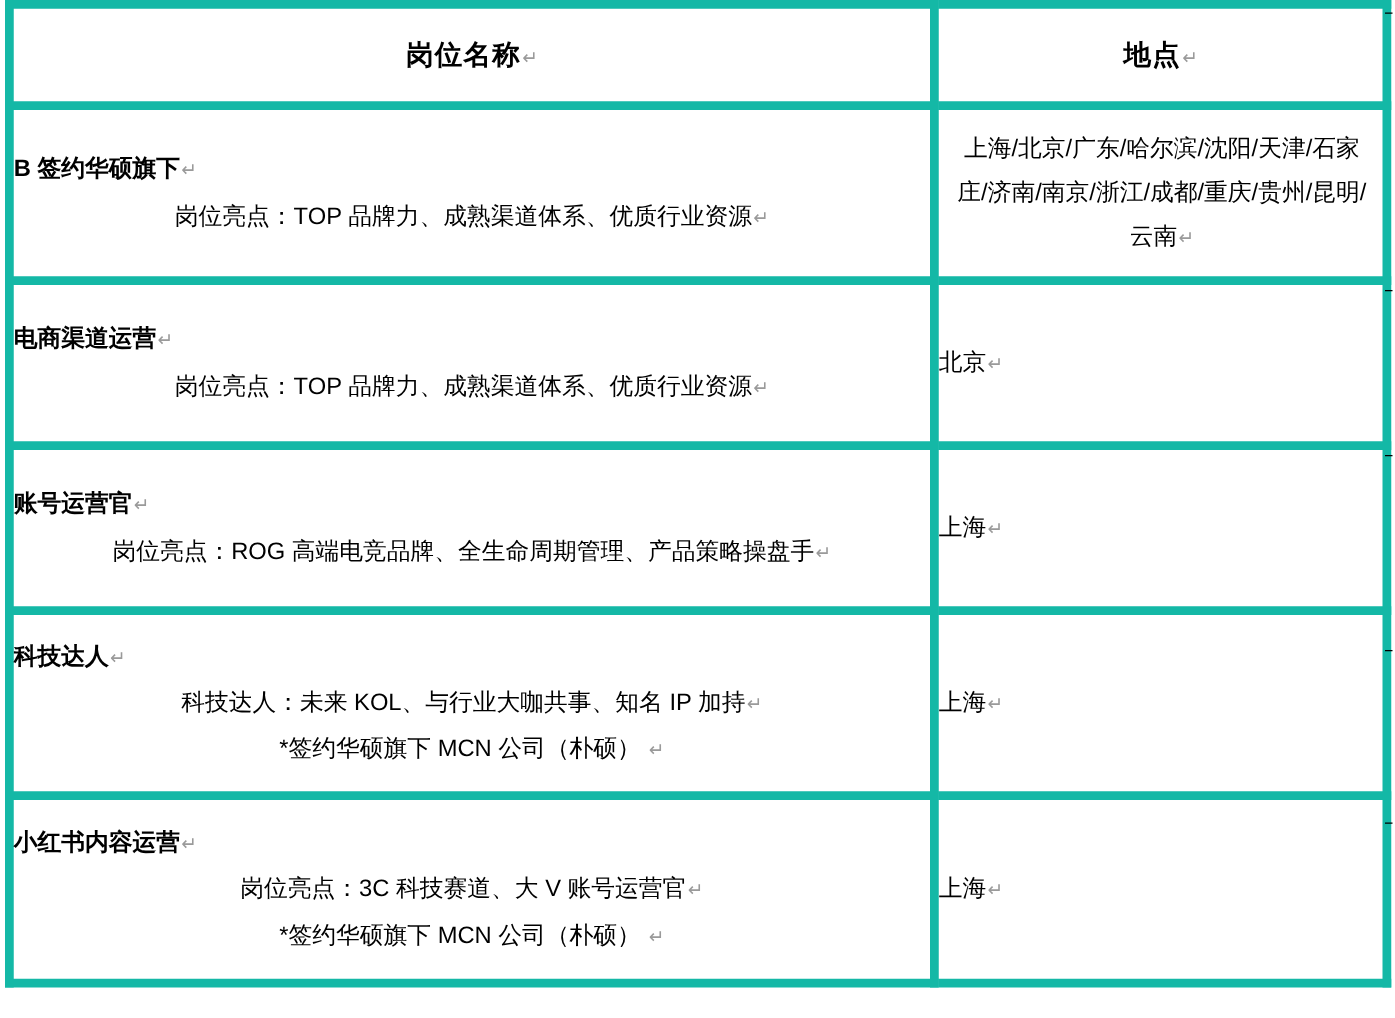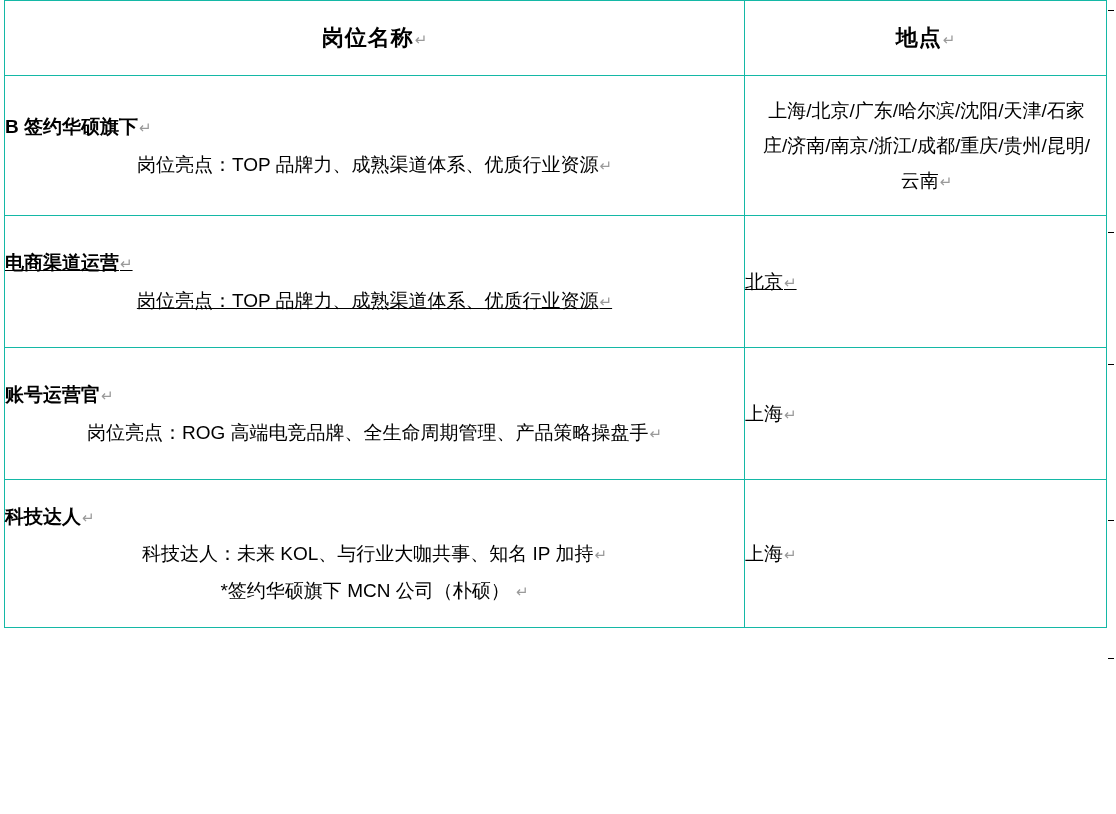--- a/index.html
+++ b/index.html
@@ -21,21 +21,21 @@
     box-sizing: border-box;
   }
   table.job-table {
     border-collapse: collapse;
     width: 1102px;
     margin-left: 4px;
     table-layout: fixed;
   }
   table.job-table td,
   table.job-table th {
-    border: 1px solid #14b8a6;
+    border: 7px solid #14b8a6;
     vertical-align: middle;
     padding: 0;
   }
   col.c-title { width: 740px; }
   col.c-loc   { width: 362px; }
 
   .header-cell {
     text-align: center;
     font-weight: bold;
     font-size: 22px;
@@ -69,21 +69,21 @@
     font-size: 19px;
     line-height: 1.75;
     padding: 10px 14px;
   }
   .loc-cell.multi {
     text-align: center;
     line-height: 1.85;
     padding: 12px 12px 12px 14px;
   }
   .row-b  { height: 140px; }
-  .row-ec { height: 132px; text-decoration: underline; }
+  .row-ec { height: 132px; }
   .row-ws { height: 132px; }
   .row-kj { height: 148px; }
   .row-xh { height: 150px; }
 
   .edge-mark {
     position: absolute;
     right: 2px;
     width: 6px;
     height: 1px;
     background: #000000;
@@ -131,20 +131,28 @@
 
       <tr class="row-kj">
         <td class="title-cell">
           <div class="job-name"><span>科技达人</span><span class="pm">↵</span></div>
           <div class="job-line"><span>科技达人：未来 KOL、与行业大咖共事、知名 IP 加持</span><span class="pm">↵</span></div>
           <div class="job-line"><span>*签约华硕旗下 MCN 公司（朴硕）</span> <span class="pm">↵</span></div>
         </td>
         <td class="loc-cell"><span>上海</span><span class="pm">↵</span></td>
       </tr>
 
+      <tr class="row-xh">
+        <td class="title-cell">
+          <div class="job-name"><span>小红书内容运营</span><span class="pm">↵</span></div>
+          <div class="job-line"><span>岗位亮点：3C 科技赛道、大 V 账号运营官</span><span class="pm">↵</span></div>
+          <div class="job-line"><span>*签约华硕旗下 MCN 公司（朴硕）</span> <span class="pm">↵</span></div>
+        </td>
+        <td class="loc-cell"><span>上海</span><span class="pm">↵</span></td>
+      </tr>
     </tbody>
   </table>
 
   <div class="edge-mark" style="top:10px;"></div>
   <div class="edge-mark" style="top:232px;"></div>
   <div class="edge-mark" style="top:364px;"></div>
   <div class="edge-mark" style="top:520px;"></div>
   <div class="edge-mark" style="top:658px;"></div>
 
 </div>

